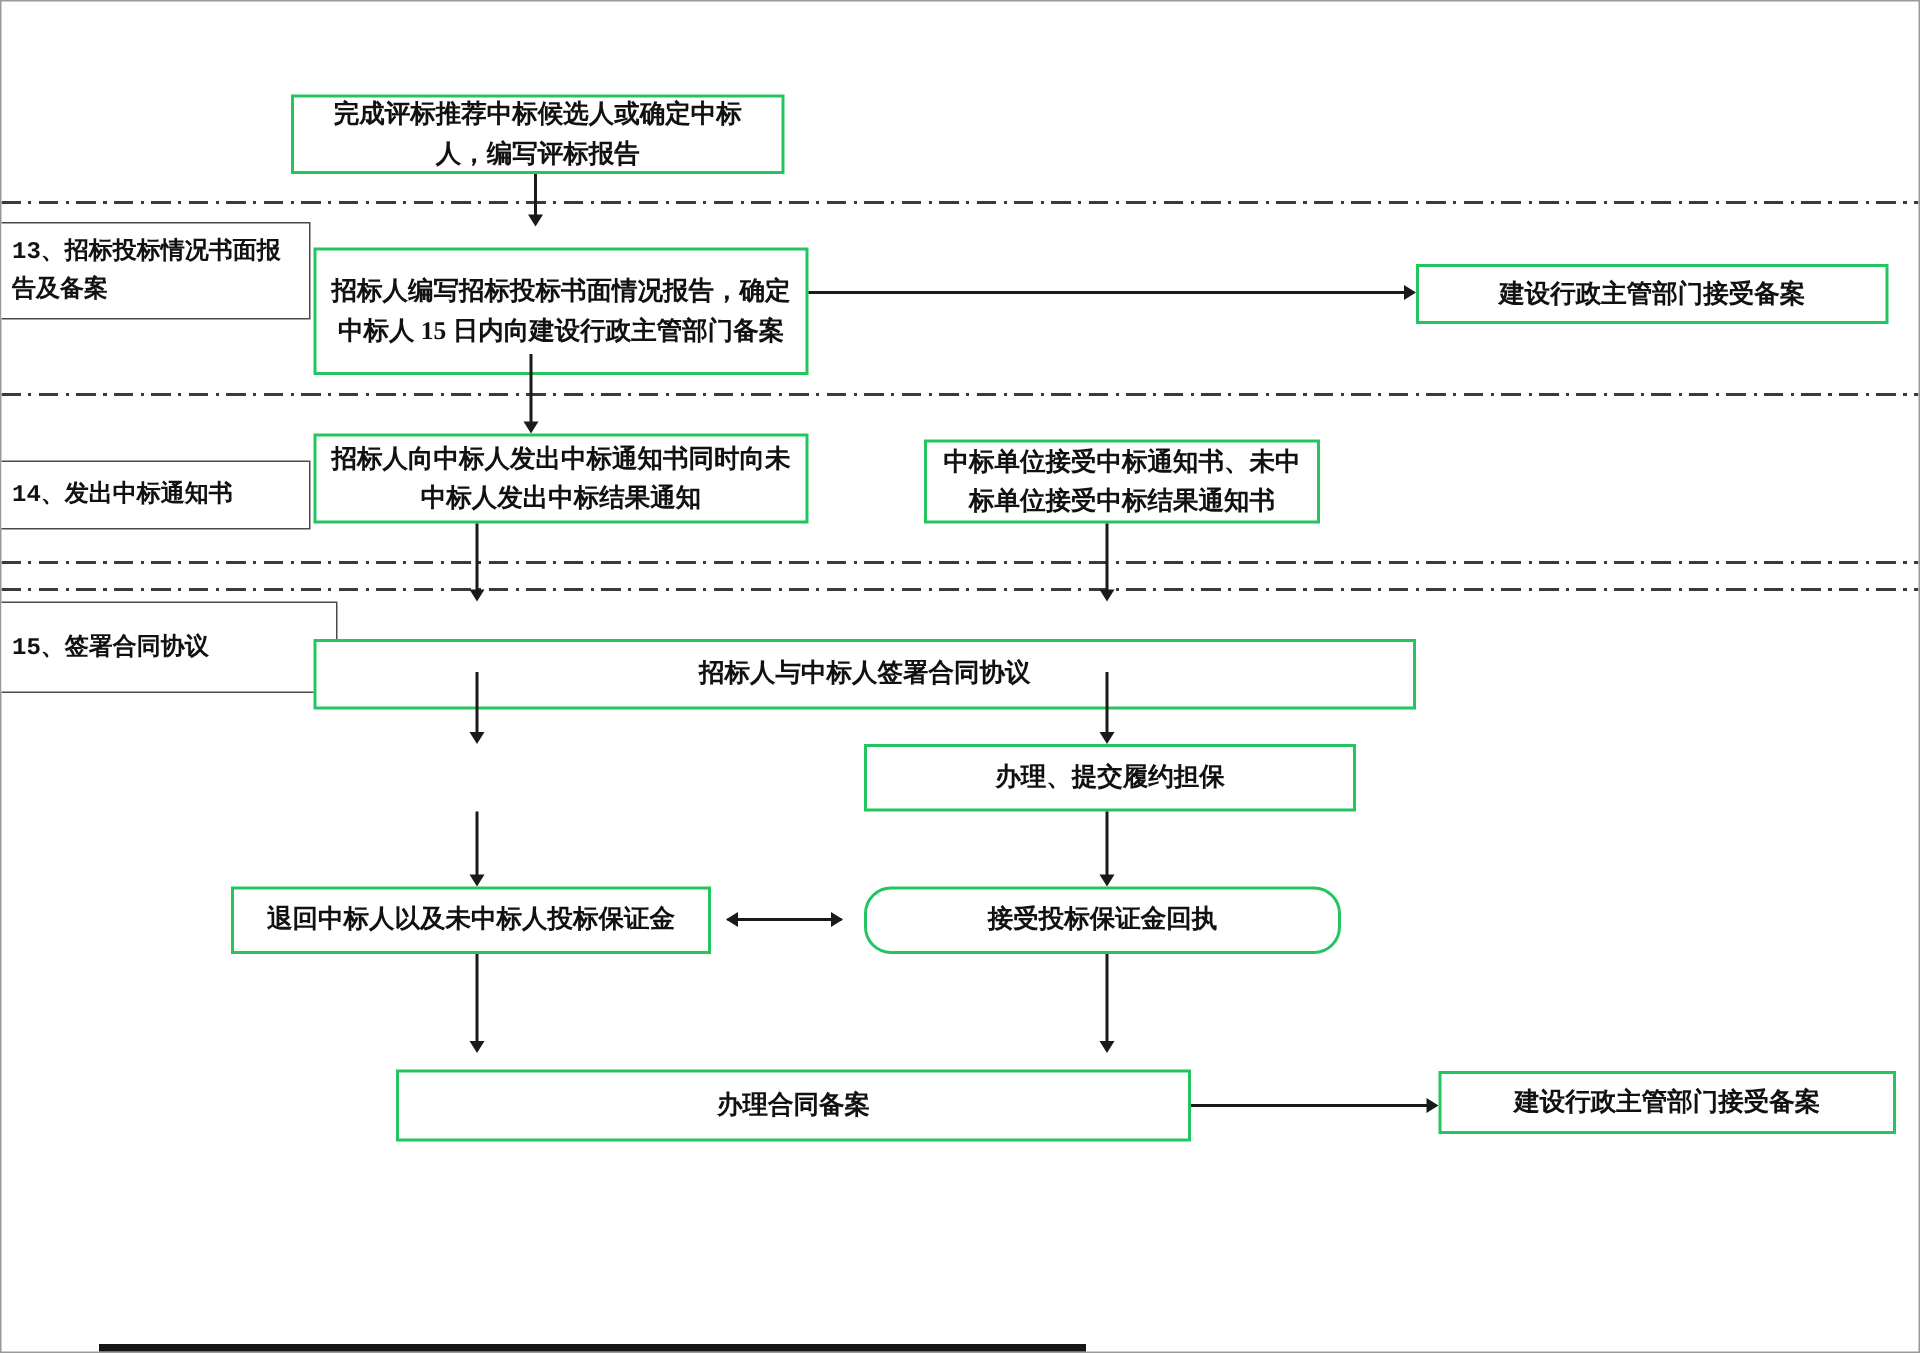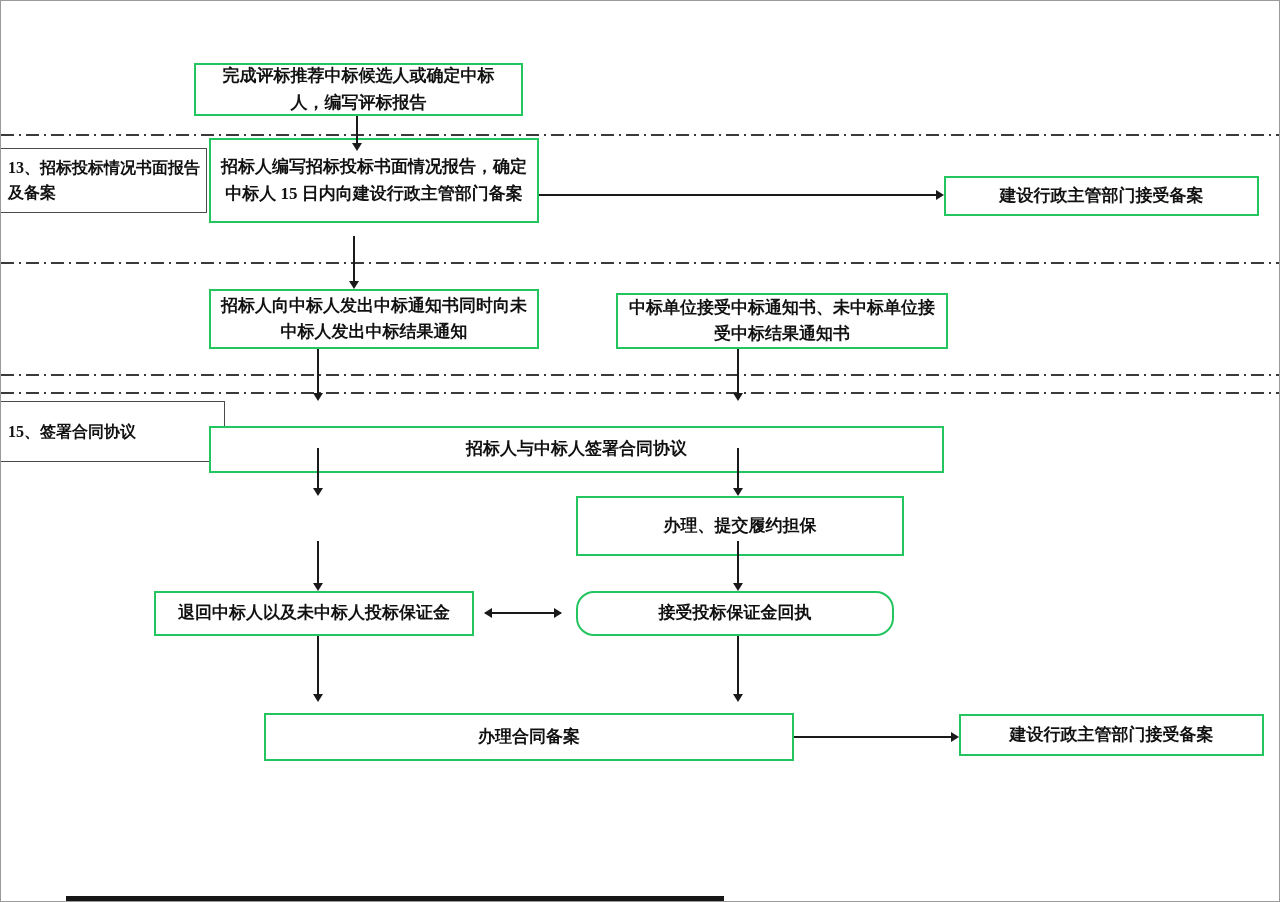--- a/index.html
+++ b/index.html
@@ -24,45 +24,46 @@
     align-items: center;
     justify-content: center;
     text-align: center;
     font-weight: bold;
     font-size: 17px;
     line-height: 1.55;
     padding: 2px 10px;
     box-sizing: border-box;
   }
   .n-complete     { left: 193px; top: 62px;  width: 329px; height: 53px; }
-  .n-report       { left: 208px; top: 137px; width: 330px; height: 85px; }
+  .n-report       { left: 208px; top: 164px; width: 330px; height: 85px; }
   .n-accept1      { left: 943px; top: 175px; width: 315px; height: 40px; }
   .n-issue        { left: 208px; top: 288px; width: 330px; height: 60px; font-family: Liberation Serif, serif; }
-  .n-acceptnotice { left: 615px; top: 292px; width: 332px; height: 56px; }
+  .n-acceptnotice { left: 615px; top: 292px; width: 264px; height: 56px; }
   .n-sign         { left: 208px; top: 400px; width: 735px; height: 47px; margin-top: 25px; }
   .n-payg         { left: 208px; top: 495px; width: 250px; height: 45px; }
-  .n-perfg        { left: 575px; top: 495px; width: 328px; height: 60px; }
+  .n-perfg        { left: 575px; top: 495px; width: 328px; height: 45px; }
   .n-return       { left: 153px; top: 590px; width: 320px; height: 45px; }
   .n-receipt      { left: 575px; top: 590px; width: 318px; height: 45px; border-radius: 18px; }
   .n-cfiling      { left: 263px; top: 712px; width: 530px; height: 48px; }
   .n-accept2      { left: 958px; top: 713px; width: 305px; height: 42px; }
 
   
   .side-label {
     position: absolute;
     border: 1px solid #4a4a4a;
     background: #ffffff;
     display: flex;
     align-items: center;
     text-align: left;
     font-weight: bold;
     font-size: 16px;
     line-height: 1.55;
     padding: 2px 6px 1px 8px;
     box-sizing: border-box;
+    font-family: Liberation Mono, monospace;
   }
   .sl-13 { left: -2px; top: 147px; width: 208px; height: 65px; }
   .sl-14 { left: -2px; top: 306px; width: 208px; height: 46px; }
   .sl-15 { left: -2px; top: 400px; width: 226px; height: 61px; }
 
   
   .dashdot {
     position: absolute;
     left: 0;
     width: 100%;
@@ -143,20 +144,21 @@
 <body>
 
 <div class="page">
 
   <div class="dashdot dd1"></div>
   <div class="dashdot dd2"></div>
   <div class="dashdot dd3"></div>
   <div class="dashdot dd4"></div>
 
   <div class="side-label sl-13">13、招标投标情况书面报告及备案</div>
+  <div class="side-label sl-14">14、发出中标通知书</div>
   <div class="side-label sl-15">15、签署合同协议</div>
 
   <div class="node n-complete">完成评标推荐中标候选人或确定中标人，编写评标报告</div>
   <div class="node n-report">招标人编写招标投标书面情况报告，确定中标人 15 日内向建设行政主管部门备案</div>
   <div class="node n-accept1">建设行政主管部门接受备案</div>
   <div class="node n-issue">招标人向中标人发出中标通知书同时向未中标人发出中标结果通知</div>
   <div class="node n-acceptnotice">中标单位接受中标通知书、未中标单位接受中标结果通知书</div>
   <div class="node n-sign">招标人与中标人签署合同协议</div>
   <div class="node n-perfg">办理、提交履约担保</div>
   <div class="node n-return">退回中标人以及未中标人投标保证金</div>

